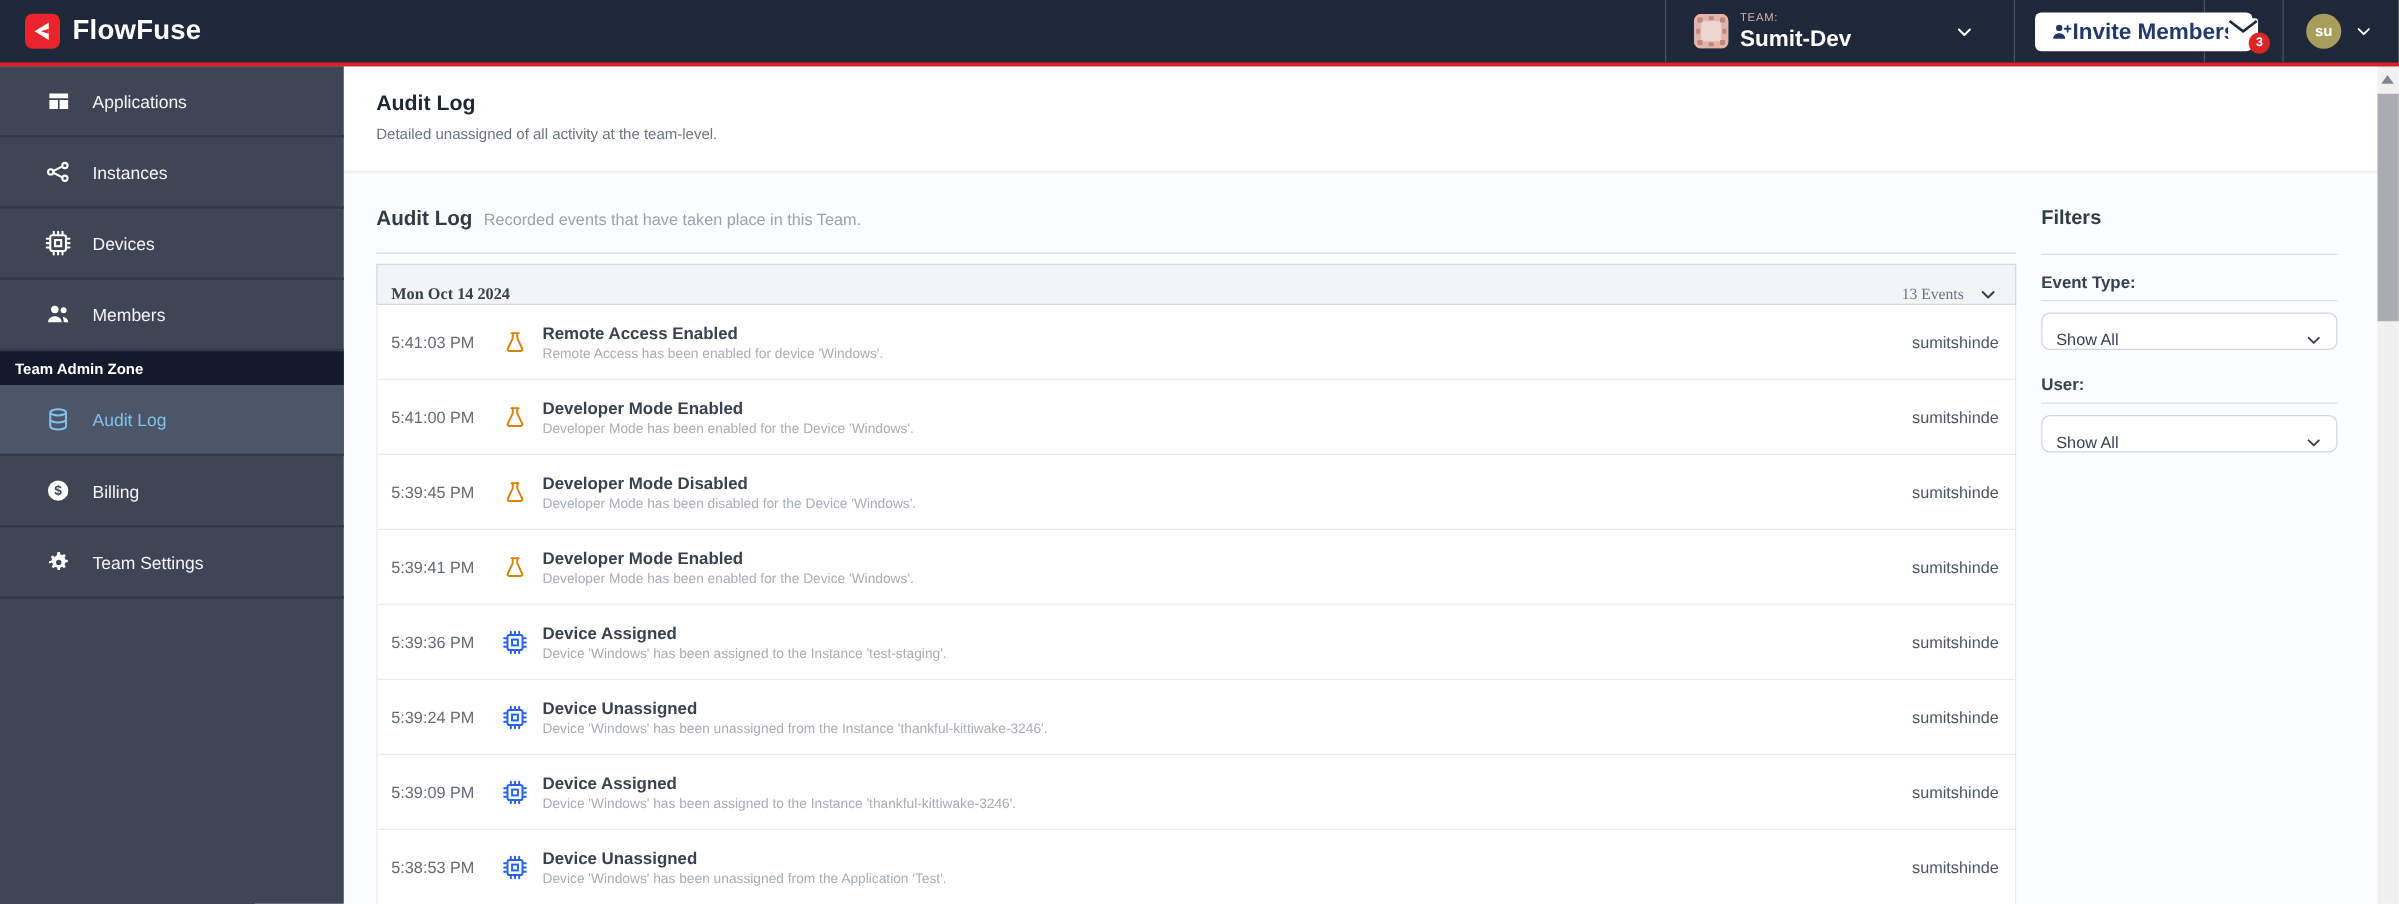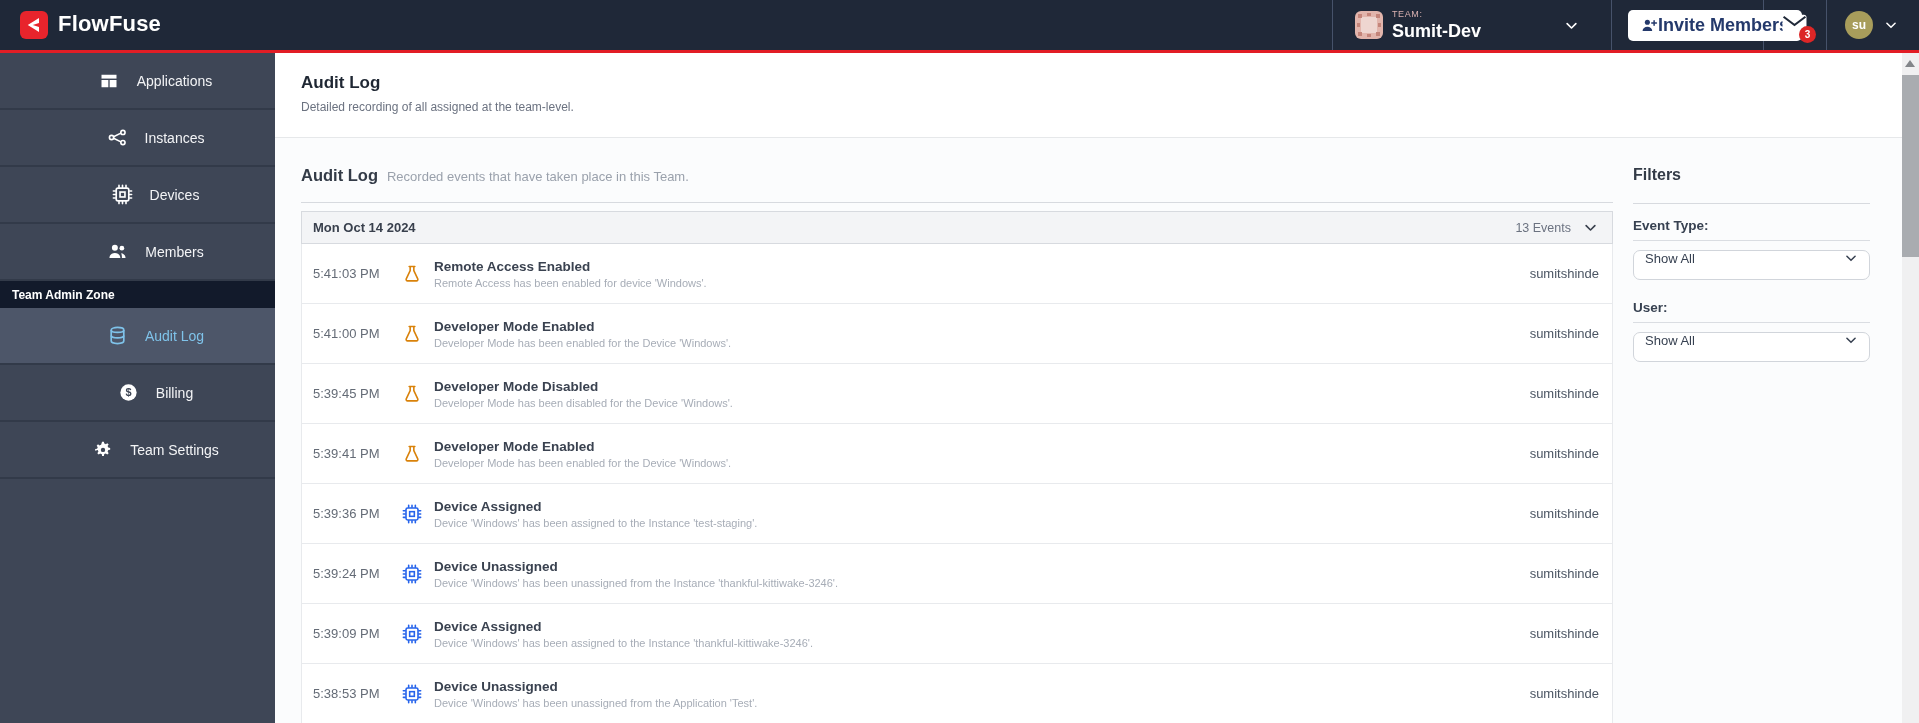--- a/index.html
+++ b/index.html
@@ -28,21 +28,21 @@
     display:flex; align-items:center; justify-content:center; }
   .user-block { position:absolute; left:1826px; top:0; width:93px; height:50px; cursor:pointer; }
   .user-avatar { position:absolute; left:19px; top:11px; width:28px; height:28px; border-radius:50%;
     background:#a89d5b; color:#fff; font-size:12px; font-weight:700;
     display:flex; align-items:center; justify-content:center; }
   .user-chevron { position:absolute; left:58px; top:18px; }
 
   
   .sidebar { position:absolute; left:0; top:53px; bottom:0; width:275px; background:#3e4656; z-index:20; }
   .side-item { height:57px; display:flex; align-items:center; padding-left:36px;
-    border-bottom:2px solid #323a49; color:#f3f4f6; cursor:pointer;justify-content:center; }
+    border-bottom:2px solid #323a49; color:#f3f4f6; cursor:pointer; }
   .side-icon { width:21px; height:21px; margin-right:17px; display:flex; align-items:center; justify-content:center; color:#ffffff; }
   .side-label { font-size:14px; font-weight:500; }
   .side-item.active { background:#4d5669; color:#7fc3ea; }
   .side-item.active .side-icon { color:#7fc3ea; }
   .admin-zone-bar { height:27px; background:#121a2b; color:#ffffff; font-size:12px; font-weight:600;
     display:flex; align-items:center; padding-left:12px; }
 
   
   .main { position:absolute; left:275px; top:53px; right:17px; bottom:0; background:#fbfcfd; overflow:hidden; }
   .page-header { height:85px; background:#ffffff; border-bottom:1px solid #e6e8ea; padding:20px 0 0 26px; }
@@ -51,40 +51,40 @@
 
   .content { padding:28px 0 0 26px; display:flex; }
   .list-col { width:1312px; }
   .filters-col { width:237px; margin-left:20px; }
 
   .section-head { display:flex; align-items:baseline; padding-bottom:17px; border-bottom:1px solid #d7dadf; }
   .section-title { font-size:16.5px; font-weight:700; color:#333b47; }
   .section-subtitle { font-size:13px; color:#9aa1ac; margin-left:9px; }
 
   .date-header { margin-top:8px; height:33px; background:#f3f4f6; border:1px solid #d7dadf;
-    display:flex; align-items:center; padding:0 14px 0 11px; cursor:pointer; }
+    display:flex; align-items:flex-end; padding:0 14px 0 11px; cursor:pointer;font-family:Liberation Serif, serif; }
   .date-label { font-size:13px; font-weight:700; color:#39404d; }
   .date-right { margin-left:auto; display:flex; align-items:center; gap:12px; }
   .events-count { font-size:12.5px; color:#6b7280; }
 
   .event-rows { border-left:1px solid #e8eaed; border-right:1px solid #e8eaed; background:#ffffff; }
   .event-row { height:60px; display:flex; align-items:center; padding:0 13px 0 11px; border-bottom:1px solid #e8eaed; }
   .event-time { width:78px; flex:none; font-size:13px; color:#646b76; }
   .event-icon { flex:none; width:21px; height:21px; margin:0 12px 0 10px; display:flex; align-items:center; justify-content:center; }
   .icon-flask { color:#d9820b; }
   .icon-chip { color:#2563eb; }
   .event-text { flex:1; min-width:0; }
   .event-title { font-size:13.5px; font-weight:600; color:#3a4250; }
   .event-desc { margin-top:3px; font-size:11px; color:#a7adb7; }
   .event-user { flex:none; font-size:13px; color:#4b5563;margin-left:44px; }
 
   .filters-title { font-size:16px; font-weight:700; color:#333b47; padding-bottom:19px; border-bottom:1px solid #d7dadf; }
   .filter-label { margin-top:14px; font-size:13.5px; font-weight:600; color:#374151; padding-bottom:7px; border-bottom:1px solid #dadde2; }
   .select { margin-top:9px; height:30px; background:#ffffff; border:1px solid #d1d5db; border-radius:7px;
-    display:flex; align-items:flex-start; padding:0 11px; font-size:13px; color:#374151; cursor:pointer; }
+    display:flex; align-items:flex-end; padding:0 11px; font-size:13px; color:#374151; cursor:pointer; }
   .select svg { margin-left:auto; }
   .filter-group + .filter-group .filter-label { margin-top:20px; }
 
   
   .scrollbar { position:absolute; right:0; top:53px; bottom:0; width:17px; background:#f0f0f1; z-index:25; }
   .scroll-up-arrow { position:absolute; left:3px; top:7px; width:0; height:0;
     border-left:5.5px solid transparent; border-right:5.5px solid transparent; border-bottom:7px solid #83868a; }
   .scroll-thumb { position:absolute; left:0; top:22px; width:17px; height:182px; background:#a9acb0; }
 </style>
 </head>
@@ -231,21 +231,21 @@
         <circle cx="12" cy="11.9" r="2.6" fill="#3e4656"></circle>
       </svg>
     </span>
     <span class="side-label">Team Settings</span>
   </div>
 </div>
 
 <div class="main">
   <div class="page-header">
     <div class="page-title">Audit Log</div>
-    <div class="page-subtitle">Detailed recording of all assigned at the team-level.</div>
+    <div class="page-subtitle">Detailed unassigned of all activity at the team-level.</div>
   </div>
 
   <div class="content">
     <div class="list-col">
       <div class="section-head">
         <span class="section-title">Audit Log</span>
         <span class="section-subtitle">Recorded events that have taken place in this Team.</span>
       </div>
 
       <div class="date-header">

